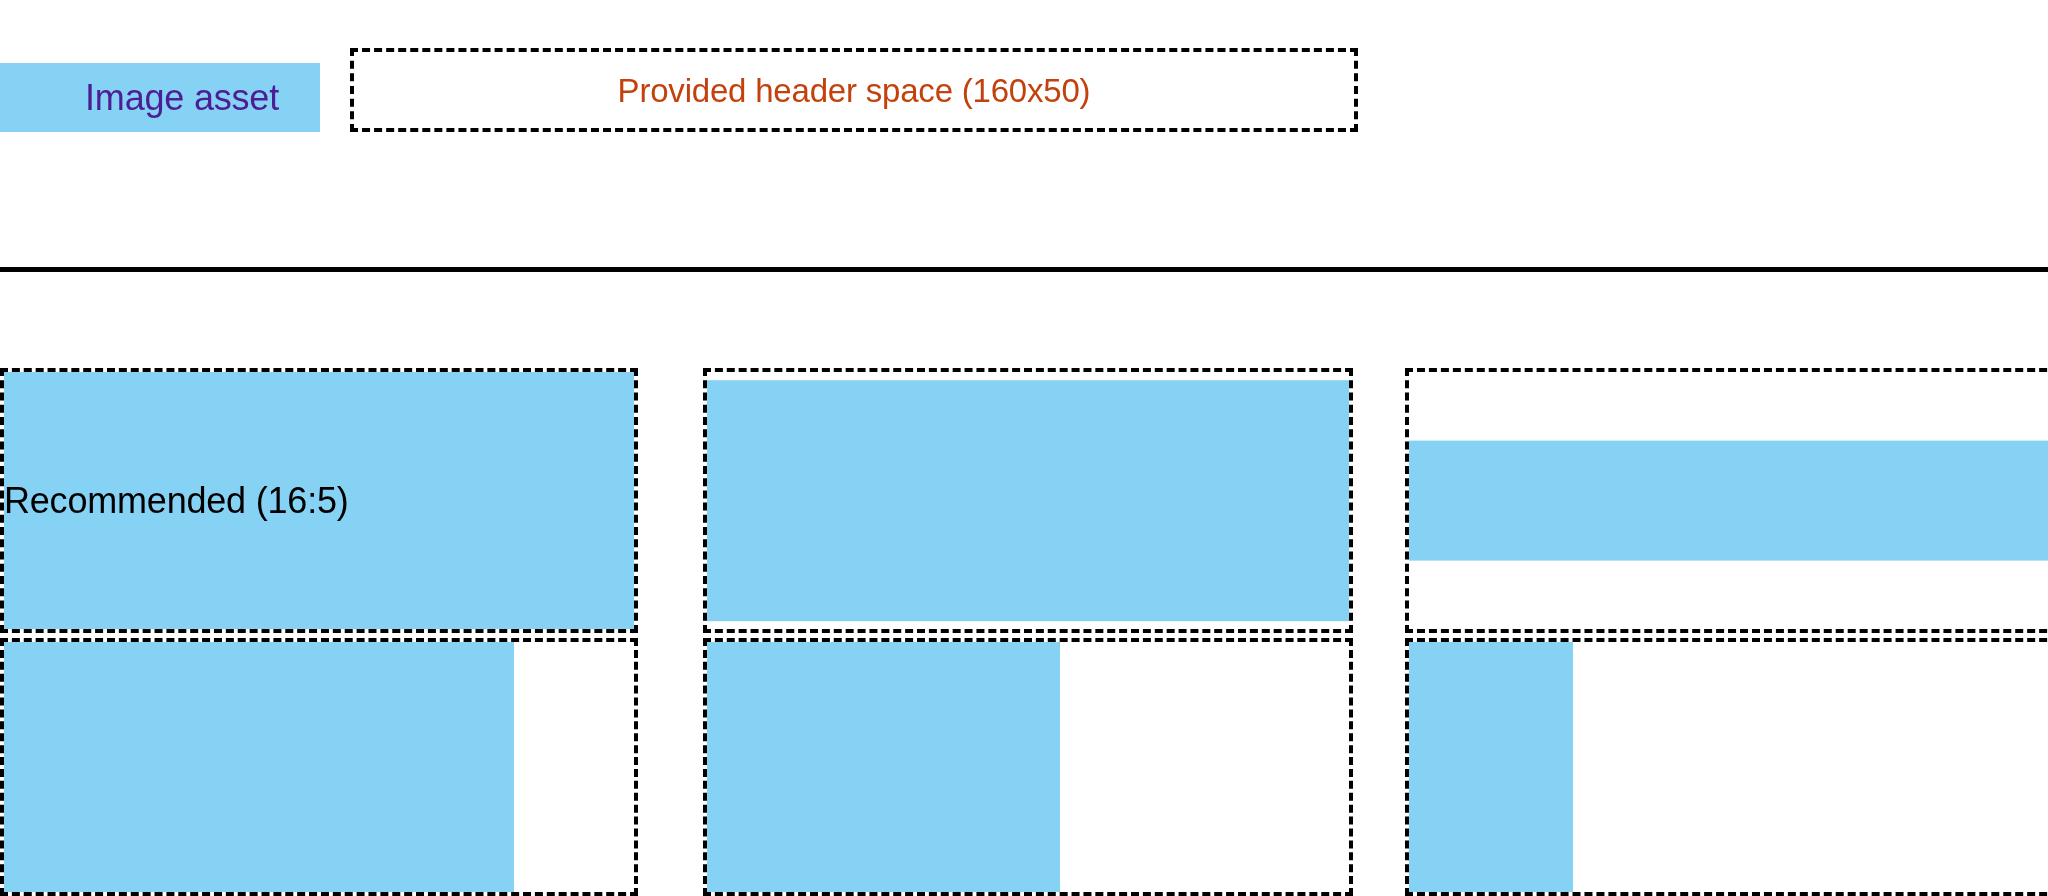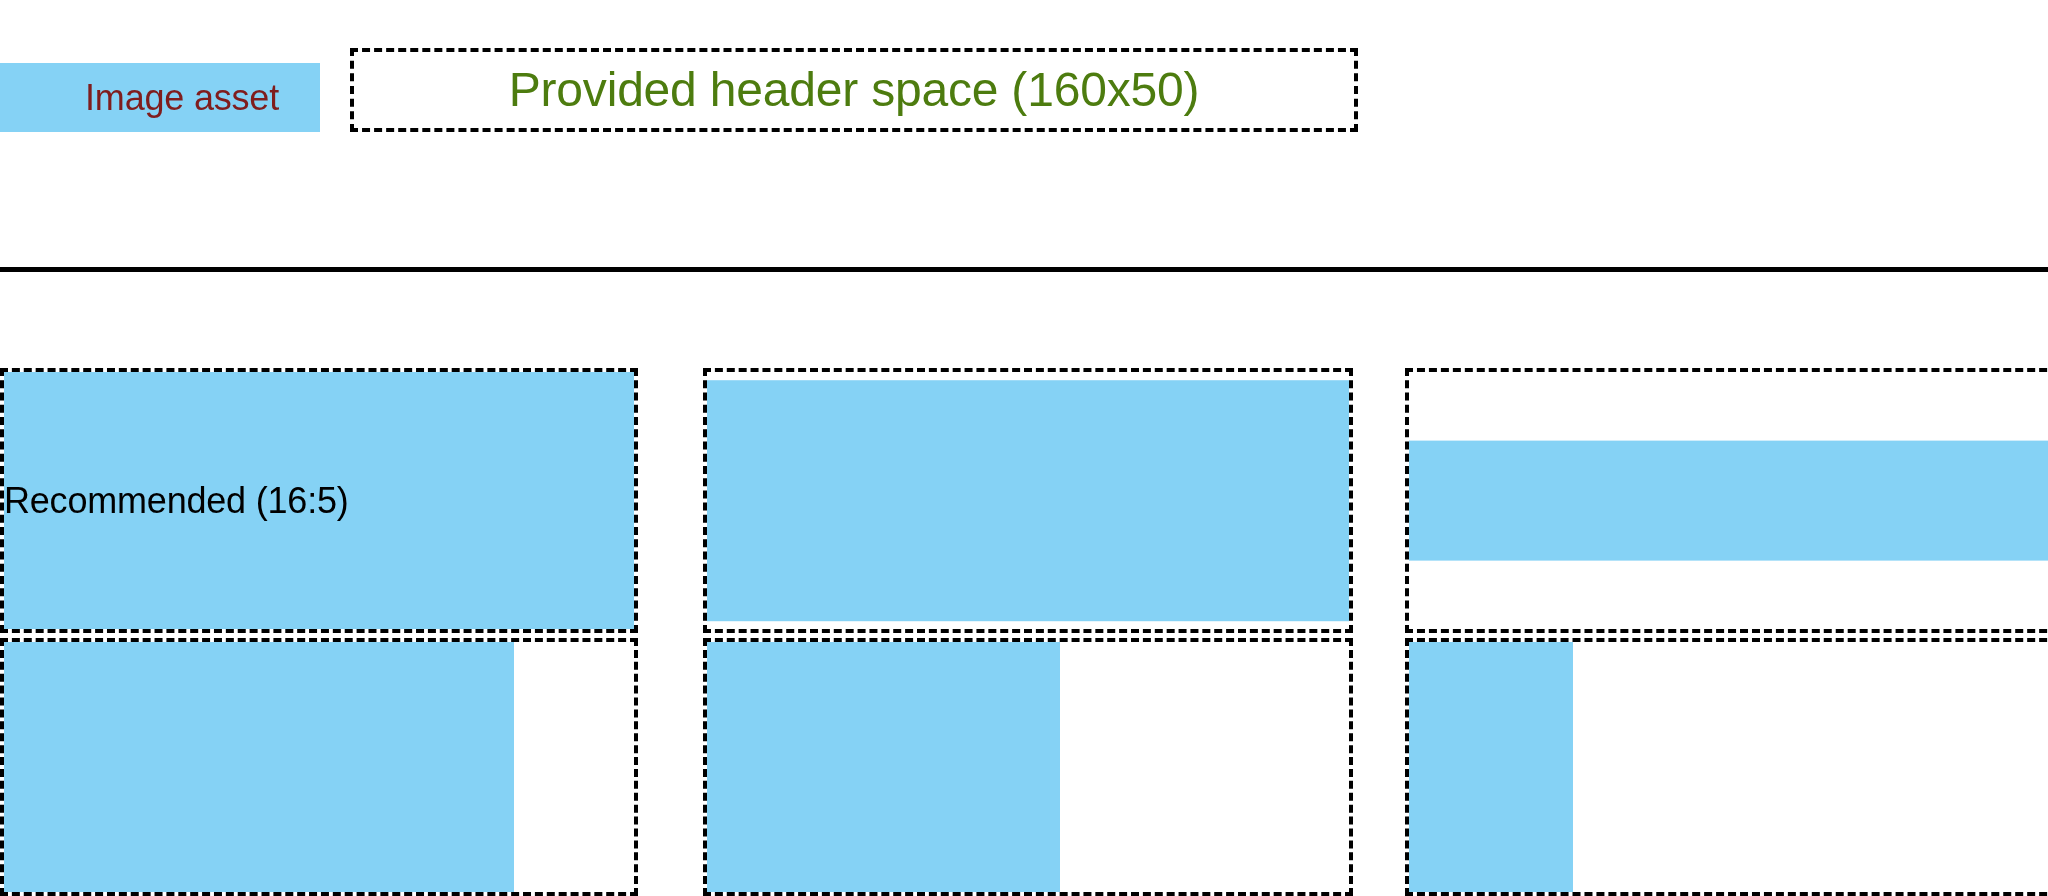--- a/index.html
+++ b/index.html
@@ -38,21 +38,21 @@
     width: 320px;
     height: 69px;
     background: #85D2F5;
     display: flex;
     align-items: center;
     justify-content: center;
   }
 
   .image-asset-label {
     font-size: 36px;
-    color: #7f1d1d;
+    color: #4c1d95;
     line-height: 1;
     letter-spacing: -0.2px;
     white-space: nowrap;
     margin-left: 44px;
   }
 
   .header-space-box {
     position: absolute;
     left: 350px;
     top: 48px;
@@ -60,22 +60,22 @@
     height: 84px;
     border: 4px dashed #000000;
     box-sizing: border-box;
     display: flex;
     align-items: center;
     justify-content: center;
     background: #ffffff;
   }
 
   .header-space-label {
-    font-size: 48px;
-    color: #4d7c0f;
+    font-size: 33px;
+    color: #c2410c;
     line-height: 1;
     letter-spacing: -0.2px;
     white-space: nowrap;
   }
 
   
   .divider {
     position: absolute;
     left: 0;
     top: 267px;

